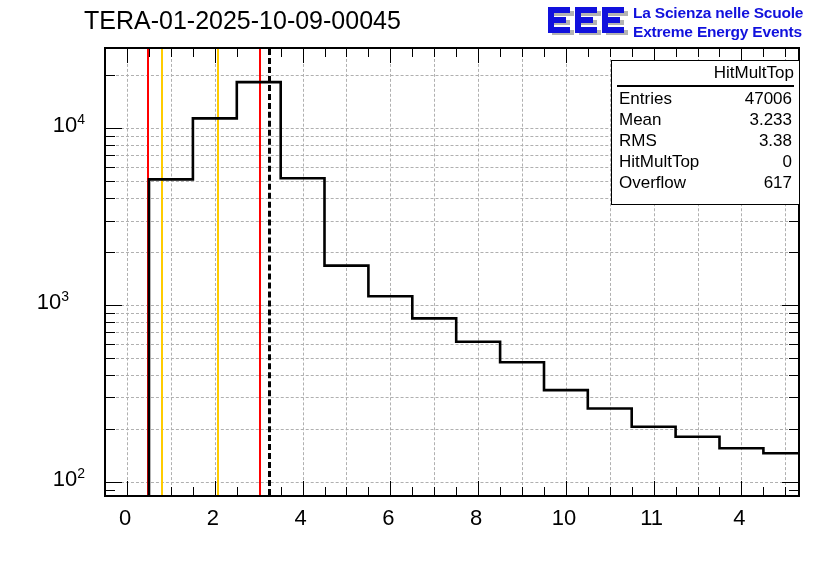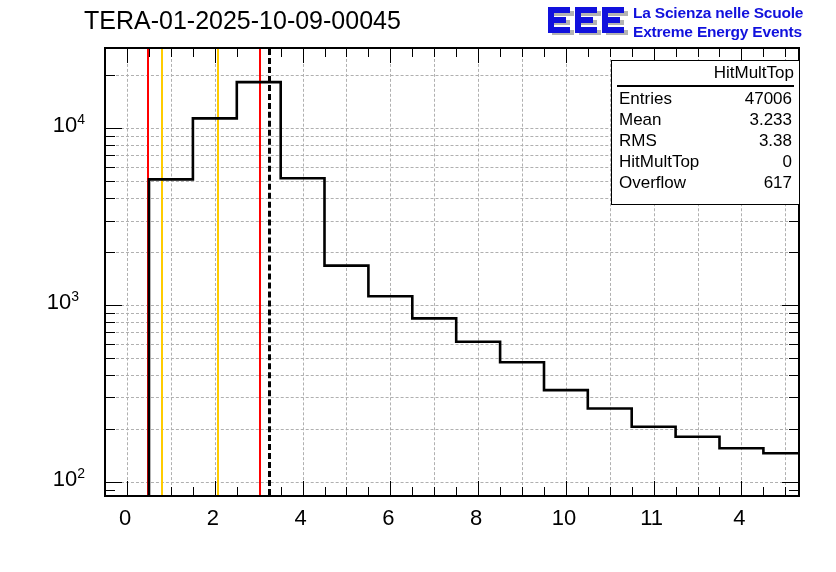--- a/index.html
+++ b/index.html
@@ -279,15 +279,15 @@
 
 <div class="xlab" style="left: 125.064px; top: 505px;">0</div>
     <div class="xlab" style="left: 212.832px; top: 505px;">2</div>
     <div class="xlab" style="left: 300.6px; top: 505px;">4</div>
     <div class="xlab" style="left: 388.368px; top: 505px;">6</div>
     <div class="xlab" style="left: 476.136px; top: 505px;">8</div>
     <div class="xlab" style="left: 563.904px; top: 505px;">10</div>
     <div class="xlab" style="left: 651.672px; top: 505px;">11</div>
     <div class="xlab" style="left: 739.44px; top: 505px;">4</div>
     <div class="ylab" style="left: 42px; width: 54px; top: 464.858px;">10<sup>2</sup></div>
-    <div class="ylab" style="left: 36px; width: 54px; top: 287.976px;">10<sup>3</sup></div>
+    <div class="ylab" style="left: 26px; width: 54px; top: 287.976px;">10<sup>3</sup></div>
     <div class="ylab" style="left: 42px; width: 54px; top: 111.094px;">10<sup>4</sup></div>
   </div>
 
 </body></html>

